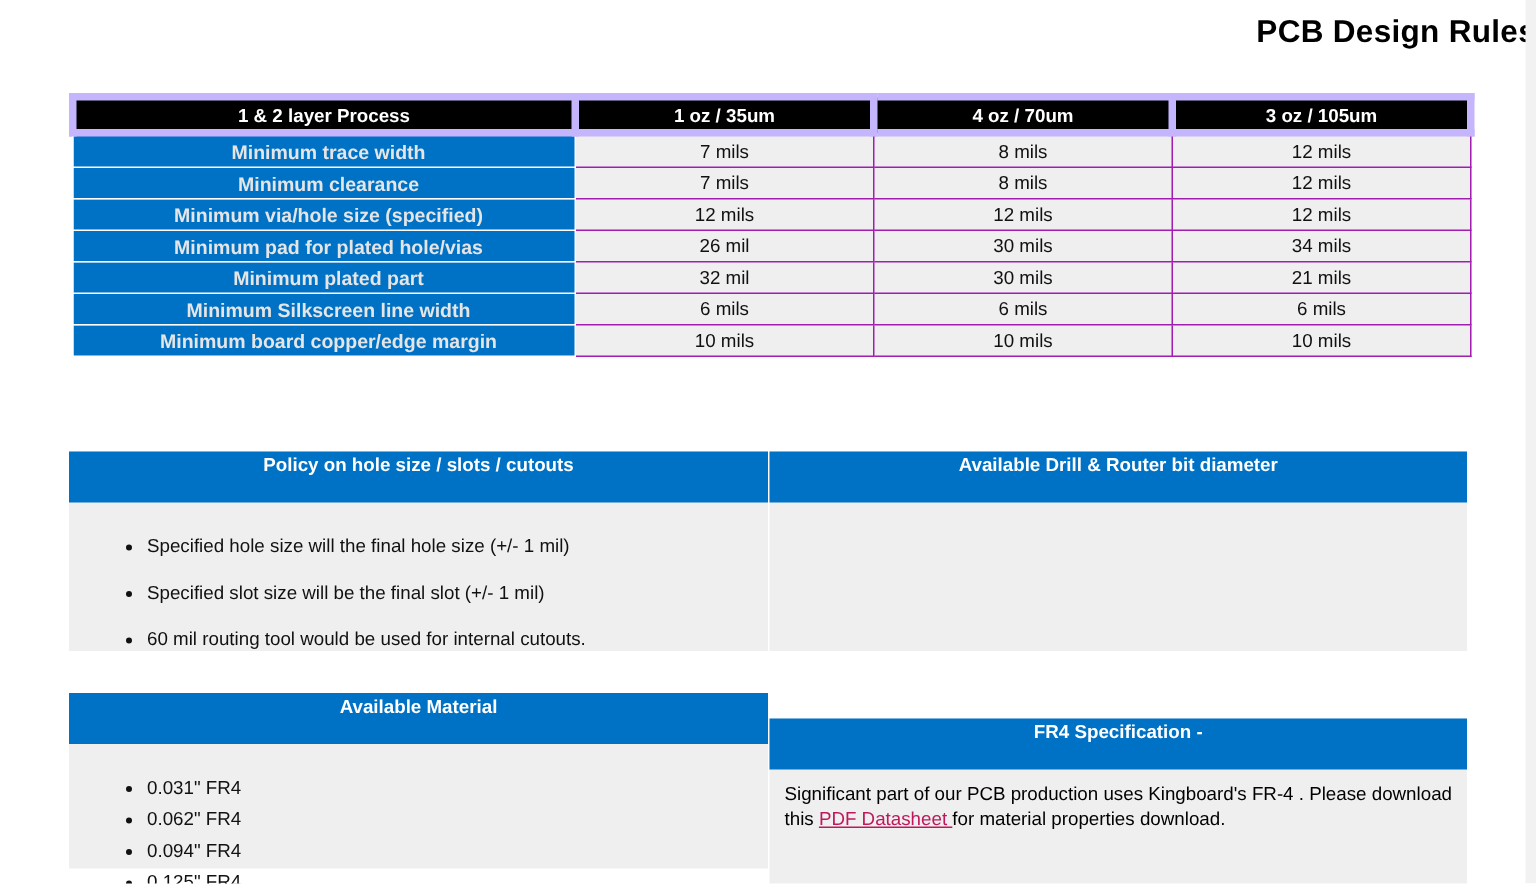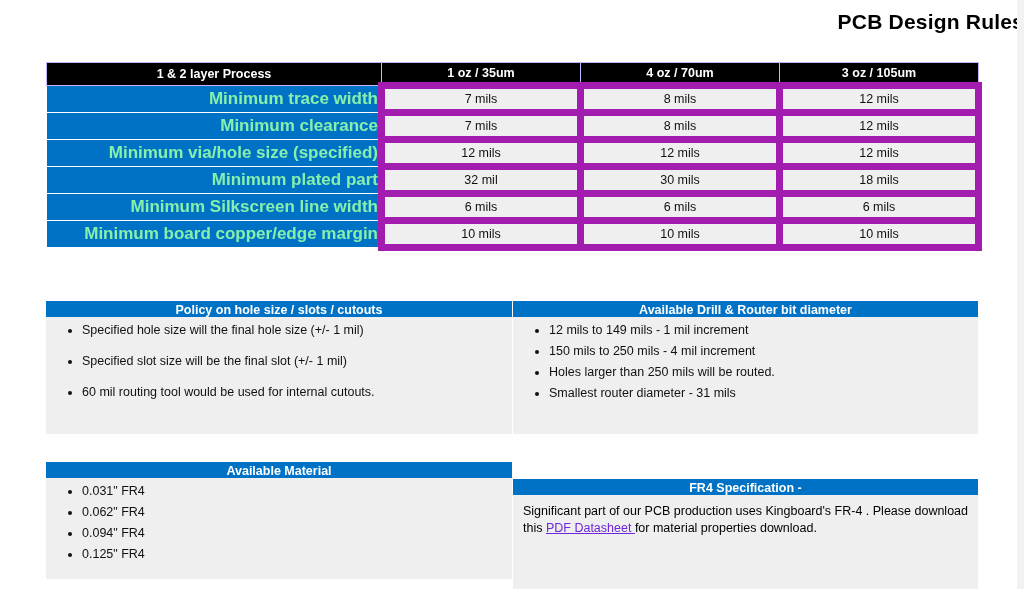--- a/index.html
+++ b/index.html
@@ -41,82 +41,82 @@
     padding: 0;
     margin: 0;
   }
   .hdr-black {
     background: #000000;
     color: #ffffff;
     font-weight: bold;
     font-size: 12.5px;
     text-align: center;
     height: 19px;
-    border: 1px solid #c4b5fd;
+    border: 5px solid #c4b5fd;
   }
   .rowlabel {
     background: #0072c6;
-    color: #86efac;
-    font-weight: bold;
-    font-size: 17px;
-    text-align: right;
+    color: #e5e5e5;
+    font-weight: bold;
+    font-size: 13px;
+    text-align: center;
     padding-left: 6px !important;
     height: 20px;
     border: 1px solid #ffffff;
   }
   td.val {
     background: #efefef;
     text-align: center;
     font-size: 12.5px;
     height: 20px;
-    border: 7px solid #a21caf;
+    border: 1px solid #a21caf;
     color: #111;
   }
 
   
   .panel {
     position: absolute;
     background: #efefef;
   }
   .panel-head {
     background: #0072c6;
     color: #ffffff;
     font-weight: bold;
     font-size: 12.5px;
     text-align: center;
-    height: 16px;
+    height: 34px;
     line-height: 18px;
   }
   .panel-body {
     padding: 6px 4px 6px 4px;
     font-size: 12.5px;
     color: #111;
   }
   ul.bullets {
-    margin: 0;
+    margin: 16px;
     padding-left: 32px;
     list-style-type: disc;
   }
   ul.bullets li {
     margin: 0 0 4px 0;
     line-height: 15px;
   }
   ul.bullets.spaced li {
     margin-bottom: 16px;
   }
   ul.bullets.tight li {
     margin-bottom: 6px;
   }
   .para {
     padding: 8px 10px 0 10px;
     line-height: 17px;
     font-size: 12.5px;
   }
   .link {
-    color: #6d28d9;
+    color: #be185d;
     text-decoration: underline;
     cursor: pointer;
   }
 
   
   #panel-hole   { left: 46px;  top: 301px; width: 466px; height: 133px; }
   #panel-drill  { left: 513px; top: 301px; width: 465px; height: 133px; }
   #panel-mat    { left: 46px;  top: 462px; width: 466px; height: 117px; }
   #panel-fr4    { left: 513px; top: 462px; width: 465px; height: 117px; margin-top: 17px; }
 
@@ -163,24 +163,30 @@
         <td class="val">8  mils</td>
         <td class="val">12 mils</td>
       </tr>
       <tr>
         <td class="rowlabel">Minimum via/hole size (specified)</td>
         <td class="val">12 mils</td>
         <td class="val">12 mils</td>
         <td class="val">12 mils</td>
       </tr>
       <tr>
+        <td class="rowlabel">Minimum pad for plated hole/vias</td>
+        <td class="val">26 mil</td>
+        <td class="val">30  mils</td>
+        <td class="val">34 mils</td>
+      </tr>
+      <tr>
         <td class="rowlabel">Minimum plated part</td>
         <td class="val">32 mil</td>
         <td class="val">30 mils</td>
-        <td class="val">18 mils</td>
+        <td class="val">21 mils</td>
       </tr>
       <tr>
         <td class="rowlabel">Minimum Silkscreen line width</td>
         <td class="val">6 mils</td>
         <td class="val">6 mils</td>
         <td class="val">6 mils</td>
       </tr>
       <tr>
         <td class="rowlabel">Minimum board copper/edge margin</td>
         <td class="val">10 mils</td>
@@ -197,28 +203,20 @@
     <ul class="bullets spaced">
       <li>Specified hole size will the final hole size (+/- 1 mil)</li>
       <li>Specified slot size will be the final slot (+/- 1 mil)</li>
       <li>60 mil routing tool would be used for internal cutouts.</li>
     </ul>
   </div>
 </div>
 
 <div class="panel" id="panel-drill">
   <div class="panel-head">Available Drill &amp; Router bit diameter</div>
-  <div class="panel-body">
-    <ul class="bullets tight">
-      <li>12 mils to 149 mils - 1 mil increment</li>
-      <li>150 mils to 250 mils - 4 mil increment</li>
-      <li>Holes larger than 250 mils will be routed.</li>
-      <li>Smallest router diameter - 31 mils</li>
-    </ul>
-  </div>
 </div>
 
 <div class="panel" id="panel-mat">
   <div class="panel-head">Available Material</div>
   <div class="panel-body">
     <ul class="bullets tight">
       <li>0.031" FR4</li>
       <li>0.062" FR4</li>
       <li>0.094" FR4</li>
       <li>0.125" FR4</li>

